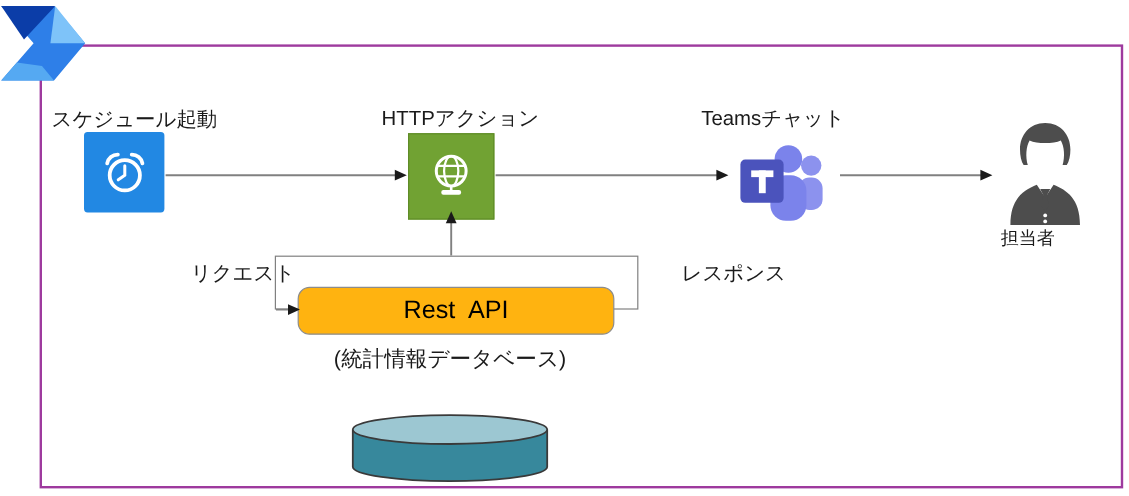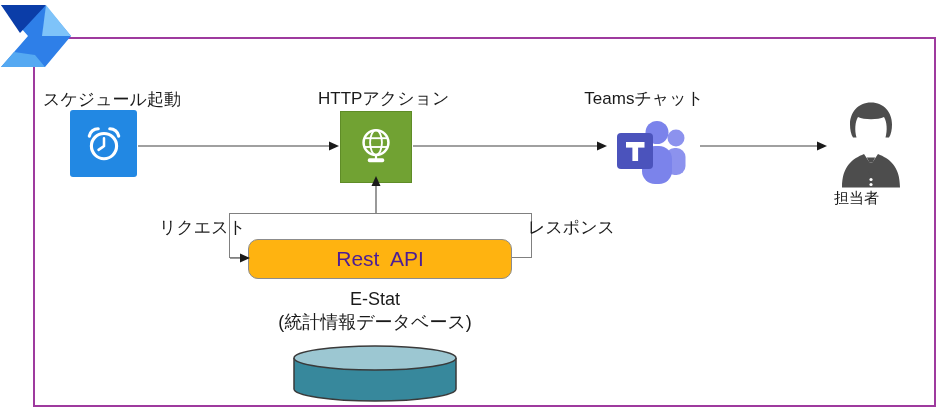--- a/index.html
+++ b/index.html
@@ -34,27 +34,27 @@
   
   .loop-rect{
     left:229px;top:213px;width:303px;height:45px;
     border:1px solid #808080;background:transparent;box-sizing:border-box;
   }
   
   .rest-api{
     left:248px;top:239px;width:264px;height:40px;
     background:var(--rest-api-fill,#ffb310);
     border:1px solid #8c8c8c;border-radius:10px;box-sizing:border-box;
-    color:#4c1d95;font-size:21px;display:flex;align-items:center;justify-content:center;
+    color:#000000;font-size:21px;display:flex;align-items:center;justify-content:center;
     white-space:pre;
   }
   
   .edge-label{font-size:17px;white-space:nowrap;}
   .lbl-request{left:145px;top:216px;margin-left:14px;}
-  .lbl-response{left:528px;top:216px;}
+  .lbl-response{left:568px;top:216px;}
   
   .estat{left:250px;top:288px;width:250px;text-align:center;font-size:18px;line-height:1.28;}
   
   .db{left:290px;top:344px;width:170px;height:62px;}
   
   .connectors{left:0;top:0;width:941px;height:413px;pointer-events:none;z-index:5;}
 </style>
 </head>
 <body>
 
@@ -116,21 +116,20 @@
 </div>
 
 <div class="abs loop-rect"></div>
 
 <div class="abs rest-api">Rest  API</div>
 
 <div class="abs edge-label lbl-request">リクエスト</div>
 <div class="abs edge-label lbl-response">レスポンス</div>
 
 <div class="abs estat">
-  <div>E-Stat</div>
   <div>(統計情報データベース)</div>
 </div>
 
 <svg class="abs db" viewBox="0 0 170 62">
   <path d="M4,14 L4,45 A81,12 0 0 0 166,45 L166,14" style="fill:var(--db-body,#37889c)" stroke="#3a3a3a" stroke-width="1.5"></path>
   <ellipse cx="85" cy="14" rx="81" ry="12" style="fill:var(--db-top,#9cc7d2)" stroke="#3a3a3a" stroke-width="1.5"></ellipse>
 </svg>
 
 <svg class="abs connectors" viewBox="0 0 941 413">
   <g>

